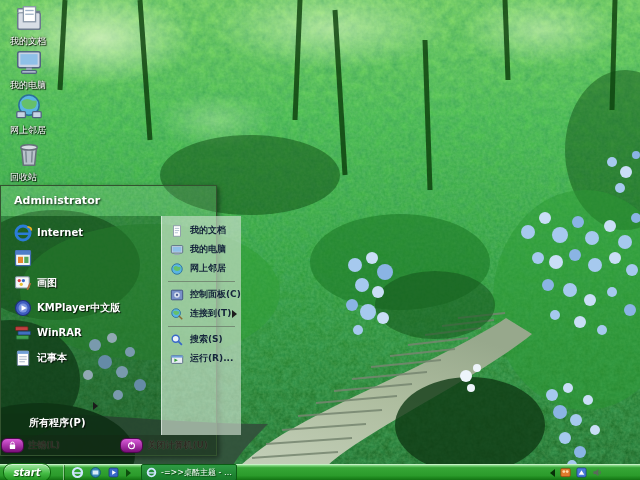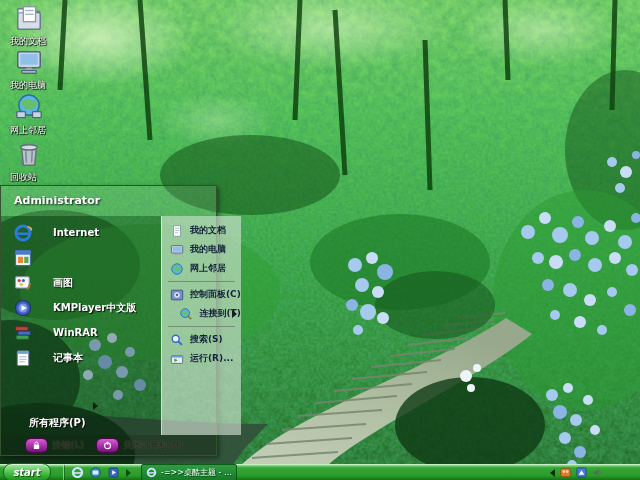--- a/index.html
+++ b/index.html
@@ -17,32 +17,32 @@
   .startmenu{position:absolute;left:0;top:185px;width:217px;height:271px;
              border:1px solid #33532f;box-shadow:2px 2px 5px rgba(0,0,0,.45);
              display:flex;flex-direction:column;box-sizing:border-box;}
   .sm-header{height:30px;flex:0 0 30px;background:rgba(190,215,190,.15);
              color:#fff;font-weight:bold;font-size:11px;line-height:30px;padding-left:13px;
              text-shadow:1px 1px 2px rgba(0,0,0,.8);}
   .sm-body{flex:1;display:flex;min-height:0;}
   .sm-left{width:160px;flex:0 0 160px;background:rgba(18,48,22,.30);position:relative;padding-top:4px;box-sizing:border-box;}
   .sm-right{flex:1;background:rgba(214,228,214,.62);border-left:1px solid rgba(255,255,255,.55);
             padding-top:5px;box-sizing:border-box;}
-  .sm-item{height:25px;display:flex;align-items:center;gap:20px;padding-left:12px;cursor:pointer;}
+  .sm-item{height:25px;display:flex;align-items:center;gap:4px;padding-left:12px;cursor:pointer;}
   .sm-item .glyph{width:20px;height:20px;flex:0 0 20px;}
   .sm-item .lbl{font-size:10px;font-weight:bold;color:#fff;text-shadow:1px 1px 1px rgba(0,0,0,.85);white-space:nowrap;}
   .sm-ritem{height:19px;display:flex;align-items:center;gap:6px;padding-left:8px;cursor:pointer;}
   .sm-ritem .glyph{width:14px;height:14px;flex:0 0 14px;}
   .sm-ritem .lbl{font-size:9px;font-weight:bold;color:#14243a;white-space:nowrap;}
   .sm-sep{border-top:1px solid rgba(110,130,110,.85);margin:3px 6px;}
   .allprog{position:absolute;left:28px;bottom:5px;display:flex;align-items:center;gap:8px;cursor:pointer;}
   .allprog .lbl{font-size:10px;font-weight:bold;color:#fff;text-shadow:1px 1px 1px rgba(0,0,0,.85);margin-top:34px;}
   .tri-r{width:0;height:0;border-top:4px solid transparent;border-bottom:4px solid transparent;border-left:5px solid #1b1b1b;}
   .sm-footer{height:20px;flex:0 0 20px;background:rgba(18,38,18,.48);display:flex;align-items:center;
-             justify-content:center;gap:12px;padding-right:8px;}
+             justify-content:space-between;gap:12px;padding-right:8px;}
   .foot-btn{display:flex;align-items:center;gap:4px;cursor:pointer;}
   .foot-ico{width:21px;height:13px;border-radius:6px;background:linear-gradient(#d95cd9,#7a0e7a);
             border:1px solid #4c074c;display:grid;place-items:center;}
   .foot-lbl{font-size:9px;color:#2d2b22;font-weight:bold;text-shadow:0 0 1px rgba(255,255,255,.25);}
 
   
   .taskbar{position:absolute;left:0;bottom:0;width:640px;height:16px;
            background:linear-gradient(#97e297,#37a737 18%,#2b9b2b 70%,#137313);
            border-top:1px solid #c4f2c4;display:flex;align-items:center;box-sizing:border-box;}
   .startbtn{margin-left:3px;width:46px;height:17px;border-radius:9px;
@@ -327,21 +327,21 @@
       </div>
       <div class="sm-sep"></div>
       <div class="sm-ritem">
         <svg class="glyph" viewBox="0 0 16 16">
           <rect x="1.5" y="2.5" width="13" height="11" rx="1" fill="#7890c8" stroke="#3a4c80" stroke-width="1"></rect>
           <circle cx="8" cy="8" r="3.2" fill="#d8e0f0"></circle>
           <circle cx="8" cy="8" r="1.3" fill="#4a5c90"></circle>
         </svg>
         <span class="lbl">控制面板(C)</span>
       </div>
-      <div class="sm-ritem" style="position:relative;justify-content:flex-end;">
+      <div class="sm-ritem" style="position:relative;">
         <svg class="glyph" viewBox="0 0 16 16">
           <circle cx="7" cy="7" r="5" fill="#5ab6e2" stroke="#2b6f9a" stroke-width="1"></circle>
           <path d="M3.6,5.4 Q5.4,3.8 7.5,4.6 Q9,5.4 10.6,5 Q10.8,7.2 9.4,8.4 Q7,9.8 5,8.4 Q3.4,7 3.6,5.4 Z" fill="#66c06a"></path>
           <path d="M10,10 L14,14" stroke="#8a6a30" stroke-width="1.6"></path>
         </svg>
         <span class="lbl">连接到(T)</span>
         <span class="tri-r" style="position:absolute;right:4px;"></span>
       </div>
       <div class="sm-sep"></div>
       <div class="sm-ritem">

